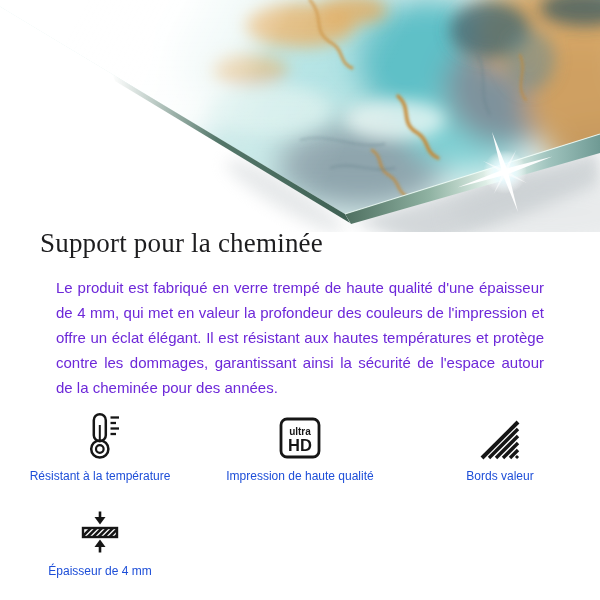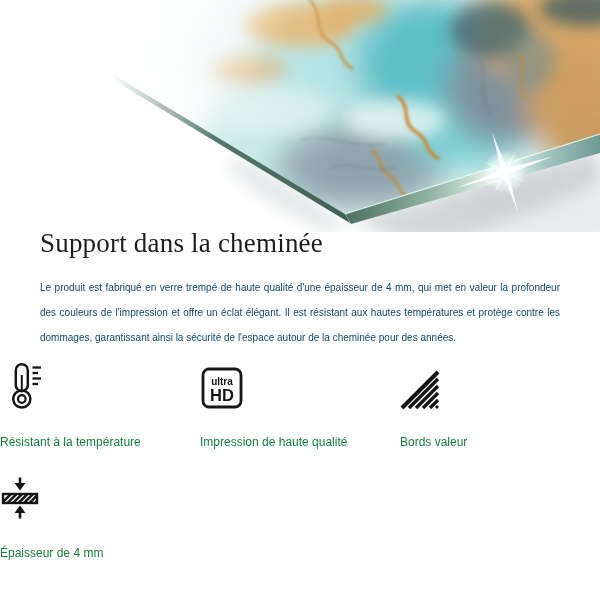--- a/index.html
+++ b/index.html
@@ -4,26 +4,26 @@
 <style>
   html,body{margin:0;padding:0;background:#ffffff;}
   .page{position:relative;width:600px;height:600px;background:#ffffff;overflow:hidden;
         font-family:"Liberation Sans",sans-serif;color:#3c3c3c;}
   .hero{position:relative;width:600px;height:232px;}
   .hero svg{display:block;}
   .text-block{padding:0 40px;}
   h1.title{margin:-6px 0 0;font-family:"Liberation Serif","DejaVu Serif",serif;
            font-weight:400;font-size:27px;line-height:35px;color:#1d1d1f;letter-spacing:.2px;}
   h1.title span{display:block;}
-  p.desc{margin:14px 0 0;font-size:10px;line-height:25px;color:#0c4a6e;text-align:justify;}
+  p.desc{margin:14px 16px 0;font-size:15px;line-height:25px;color:#6d28d9;text-align:justify;}
   .features{width:600px;margin:10px 0 0 -40px;display:grid;
             grid-template-columns:repeat(3,1fr);row-gap:22px;}
-  .feature{display:flex;flex-direction:column;align-items:flex-start;}
+  .feature{display:flex;flex-direction:column;align-items:center;}
   .icon-box{height:50px;display:flex;align-items:flex-end;justify-content:center;}
-  .f-label{margin-top:25px;font-size:12px;color:#15803d;white-space:nowrap;}
+  .f-label{margin-top:9px;font-size:12px;color:#1d4ed8;white-space:nowrap;}
   .ic{stroke:#161616;fill:none;stroke-width:2.5;}
 </style>
 </head>
 <body>
 
 <div class="page">
 
   <div class="hero">
     <svg width="600" height="232" viewBox="0 0 600 232">
       <defs>
@@ -122,21 +122,21 @@
         <g transform="rotate(45)" opacity="0.55">
           <polygon points="0,-25 1.8,0 0,25 -1.8,0" fill="#ffffff"></polygon>
           <polygon points="-25,0 0,-1.8 25,0 0,1.8" fill="#ffffff"></polygon>
         </g>
       </g>
     </svg>
   </div>
 
   <div class="text-block">
     <h1 class="title">
-      <span>Support dans la cheminée</span>
+      <span>Support pour la cheminée</span>
     </h1>
 
     <p class="desc">Le produit est fabriqué en verre trempé de haute qualité d'une épaisseur de 4 mm, qui met en valeur la profondeur des couleurs de l'impression et offre un éclat élégant. Il est résistant aux hautes températures et protège contre les dommages, garantissant ainsi la sécurité de l'espace autour de la cheminée pour des années.</p>
 
     <div class="features">
 
       <div class="feature">
         <div class="icon-box">
           <svg class="ic" width="44" height="48" viewBox="0 0 44 48">
             <rect x="15.8" y="2.2" width="12" height="27" rx="6"></rect>

